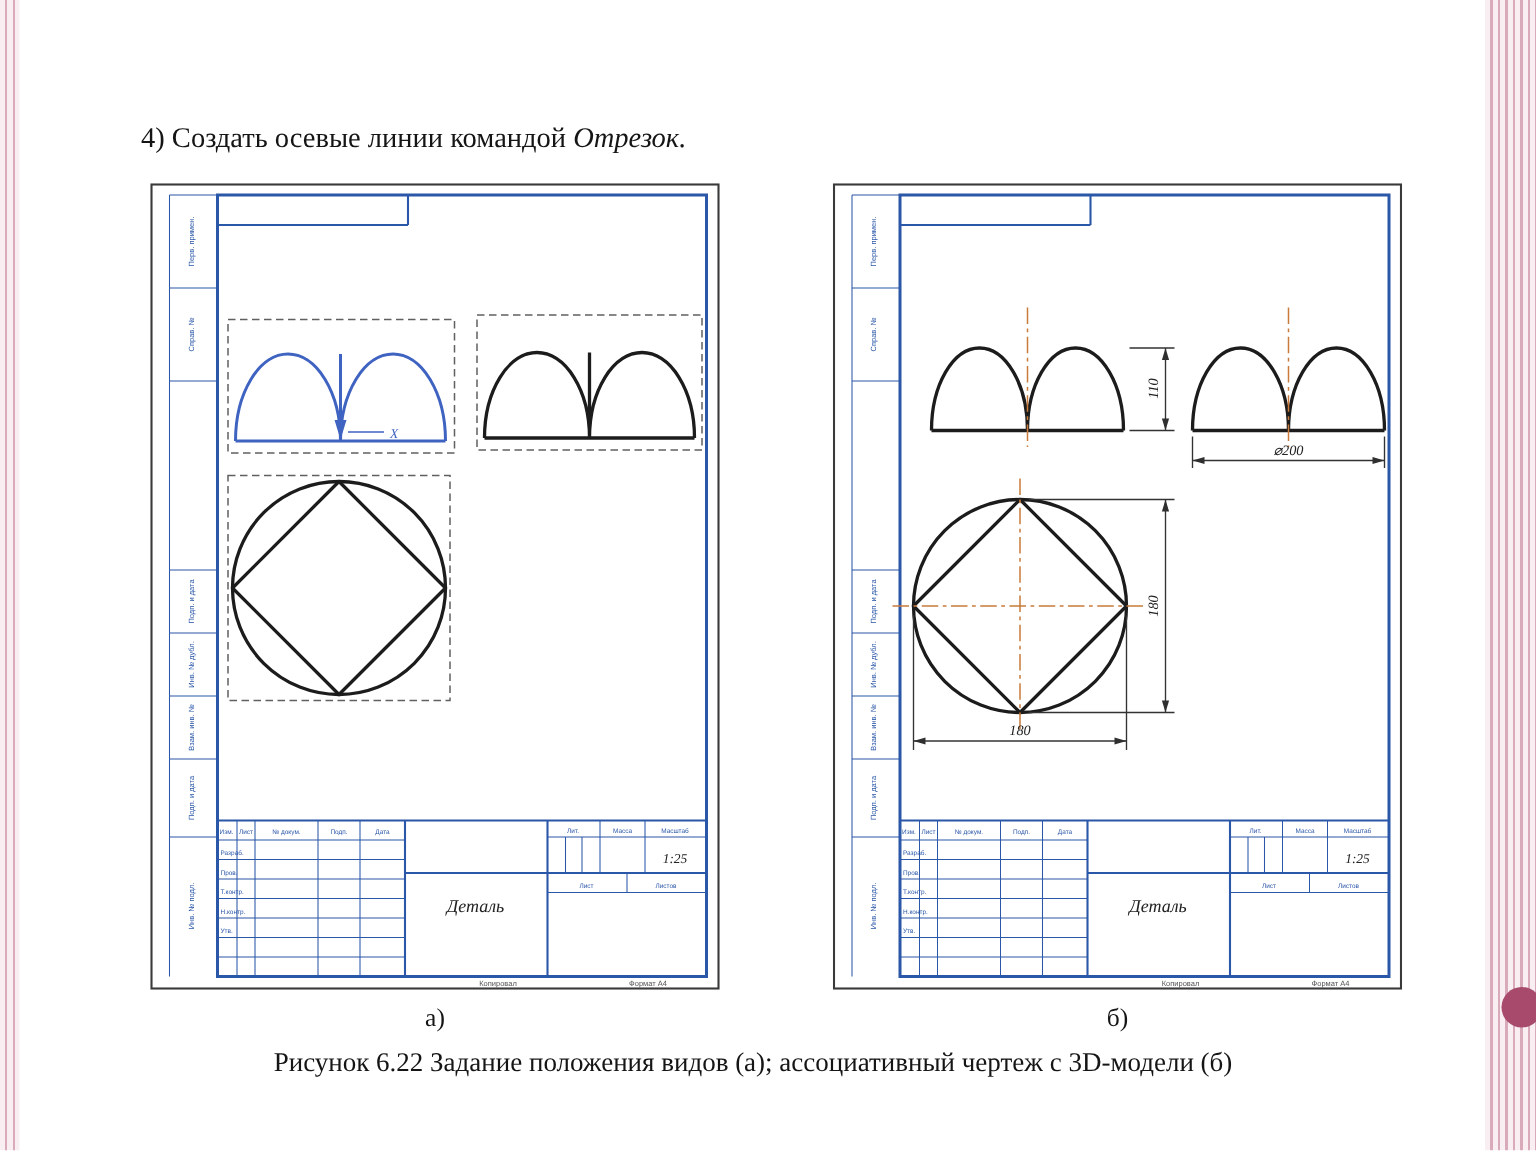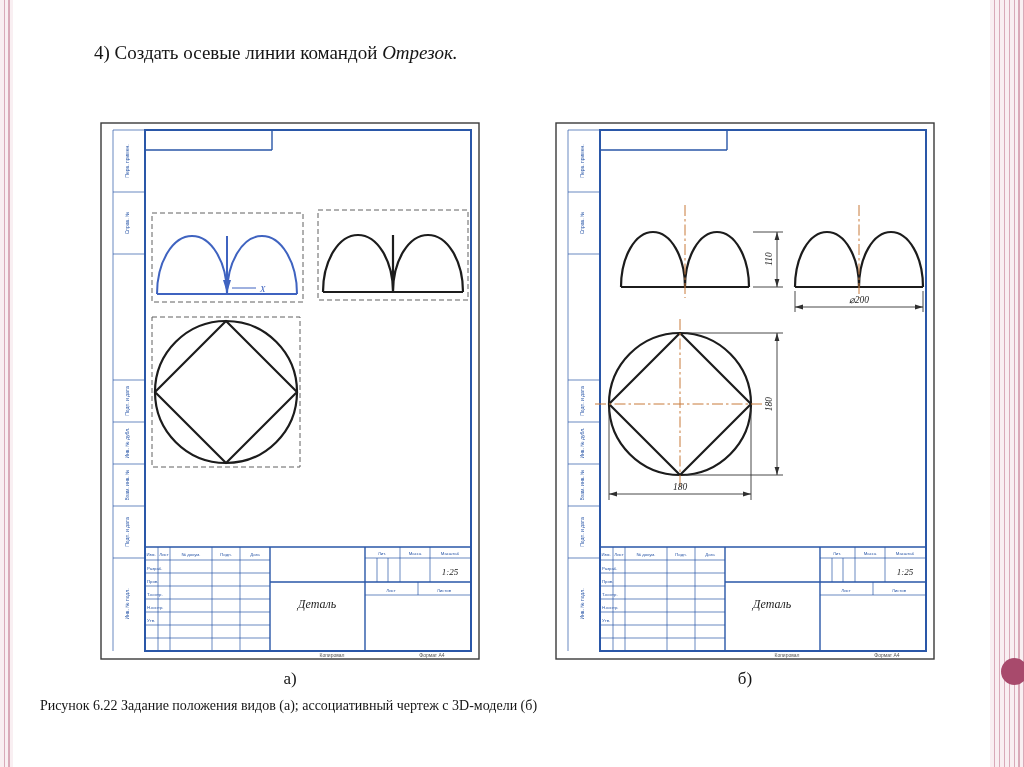--- a/index.html
+++ b/index.html
@@ -3,28 +3,28 @@
 <meta charset="utf-8">
 <style>
   html,body{margin:0;padding:0;}
   .slide{position:relative;width:1024px;height:767px;background:#ffffff;overflow:hidden;
          font-family:"Liberation Serif",serif;color:#151515;}
   .stripe{position:absolute;top:0;bottom:0;}
   .stripe-left{left:0;width:13px;background:repeating-linear-gradient(90deg,#f9eff2 0px,#f9eff2 3.5px,#d9aab9 3.5px,#d9aab9 5px);}
   .stripe-right{right:0;width:34px;background:repeating-linear-gradient(90deg,#f9eff2 0px,#f9eff2 3.5px,#d9aab9 3.5px,#d9aab9 5px);}
   .accent-dot{position:absolute;left:1001px;top:658px;width:27px;height:27px;border-radius:50%;background:#a84a6c;}
   .instructions{position:absolute;left:94px;top:38px;font-size:19px;}
-  .instr-line{height:30px;line-height:30px;white-space:nowrap;}
+  .instr-line{height:30px;line-height:30px;white-space:nowrap;margin-top:40px;}
   .sheet{position:absolute;}
   .sheet-a{left:100px;top:122px;}
   .sheet-b{left:555px;top:122px;}
   .sublabel{position:absolute;top:669px;width:380px;text-align:center;font-size:17px;}
   .sublabel-a{left:100px;}
   .sublabel-b{left:555px;}
-  .caption{position:absolute;top:698px;left:40px;right:60px;font-size:14px;}
+  .caption{position:absolute;top:698px;left:40px;right:60px;text-align:center;font-size:18px;}
   
   .paper{fill:#ffffff;stroke:#3a3a3a;stroke-width:1.4;}
   .fb{stroke:#2a57a8;fill:none;}
   .thick{stroke-width:2;}
   .med{stroke-width:1.4;}
   .thin{stroke-width:0.7;}
   .mtxt{font:5px "Liberation Sans",sans-serif;fill:#2a57a8;text-anchor:middle;}
   .tbs{font:4.3px "Liberation Sans",sans-serif;fill:#2a57a8;text-anchor:middle;}
   .tbl{text-anchor:start;}
   .partname{font:italic 12px "Liberation Serif",serif;fill:#222;text-anchor:middle;}

